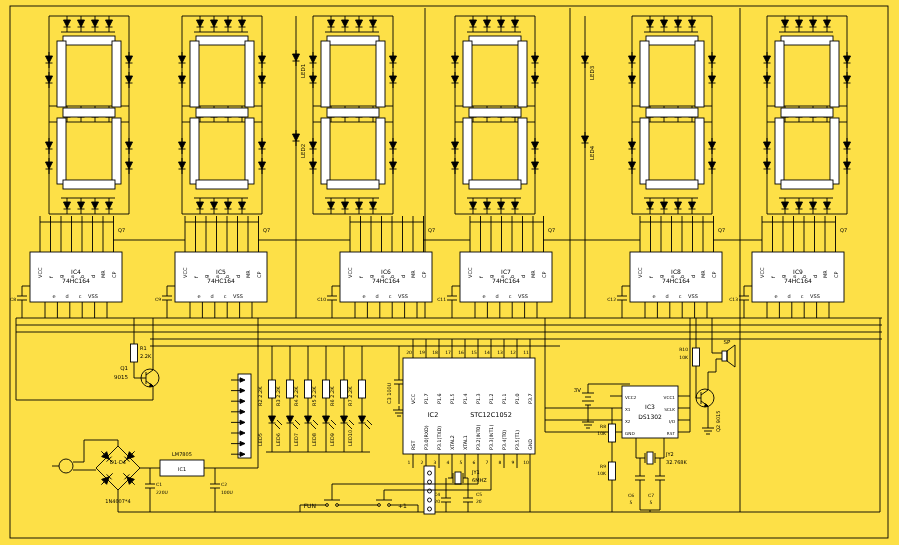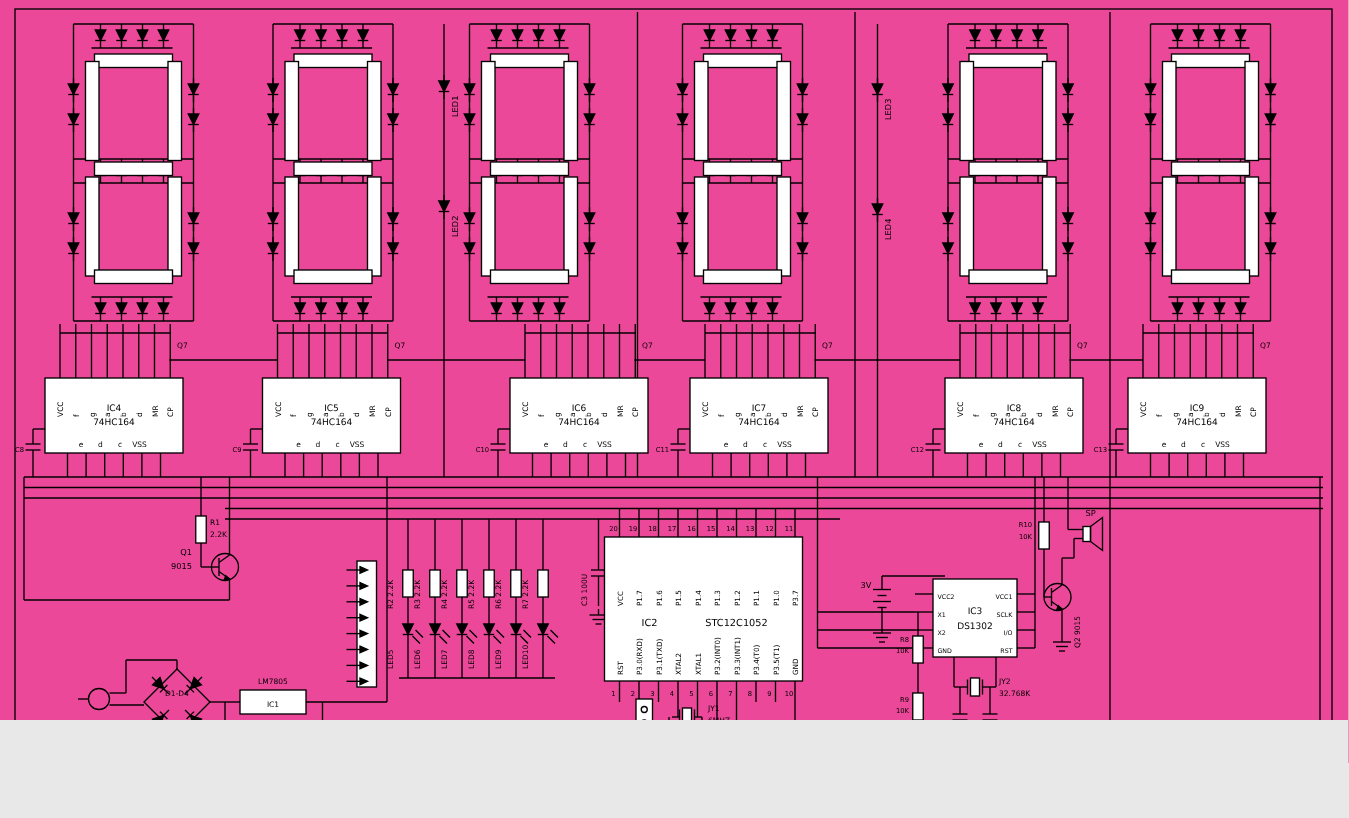--- a/index.html
+++ b/index.html
@@ -1,16 +1,16 @@
 <!DOCTYPE html>
 <html><head>
 <meta charset="utf-8">
 <style>
   html,body{margin:0;padding:0;background:#e8e8e8;}
-  #stage{width:899px;height:480px;background:#ec4899;position:relative;margin:0 auto;overflow:hidden;}
+  #stage{width:899px;height:545px;background:#fde047;position:relative;margin:0 auto;overflow:hidden;}
   svg{display:block;}
   svg text{font-family:"DejaVu Sans","Liberation Sans",sans-serif;fill:#000;stroke:none;}.t45{font-size:4.5px}.t5{font-size:5px}.t55{font-size:5.5px}
   .t6{font-size:6px}.t65{font-size:6.5px}
 </style>
 </head>
 <body>
 
 <div id="stage">
 <svg width="899" height="545" viewBox="0 0 899 545">
 <defs>

